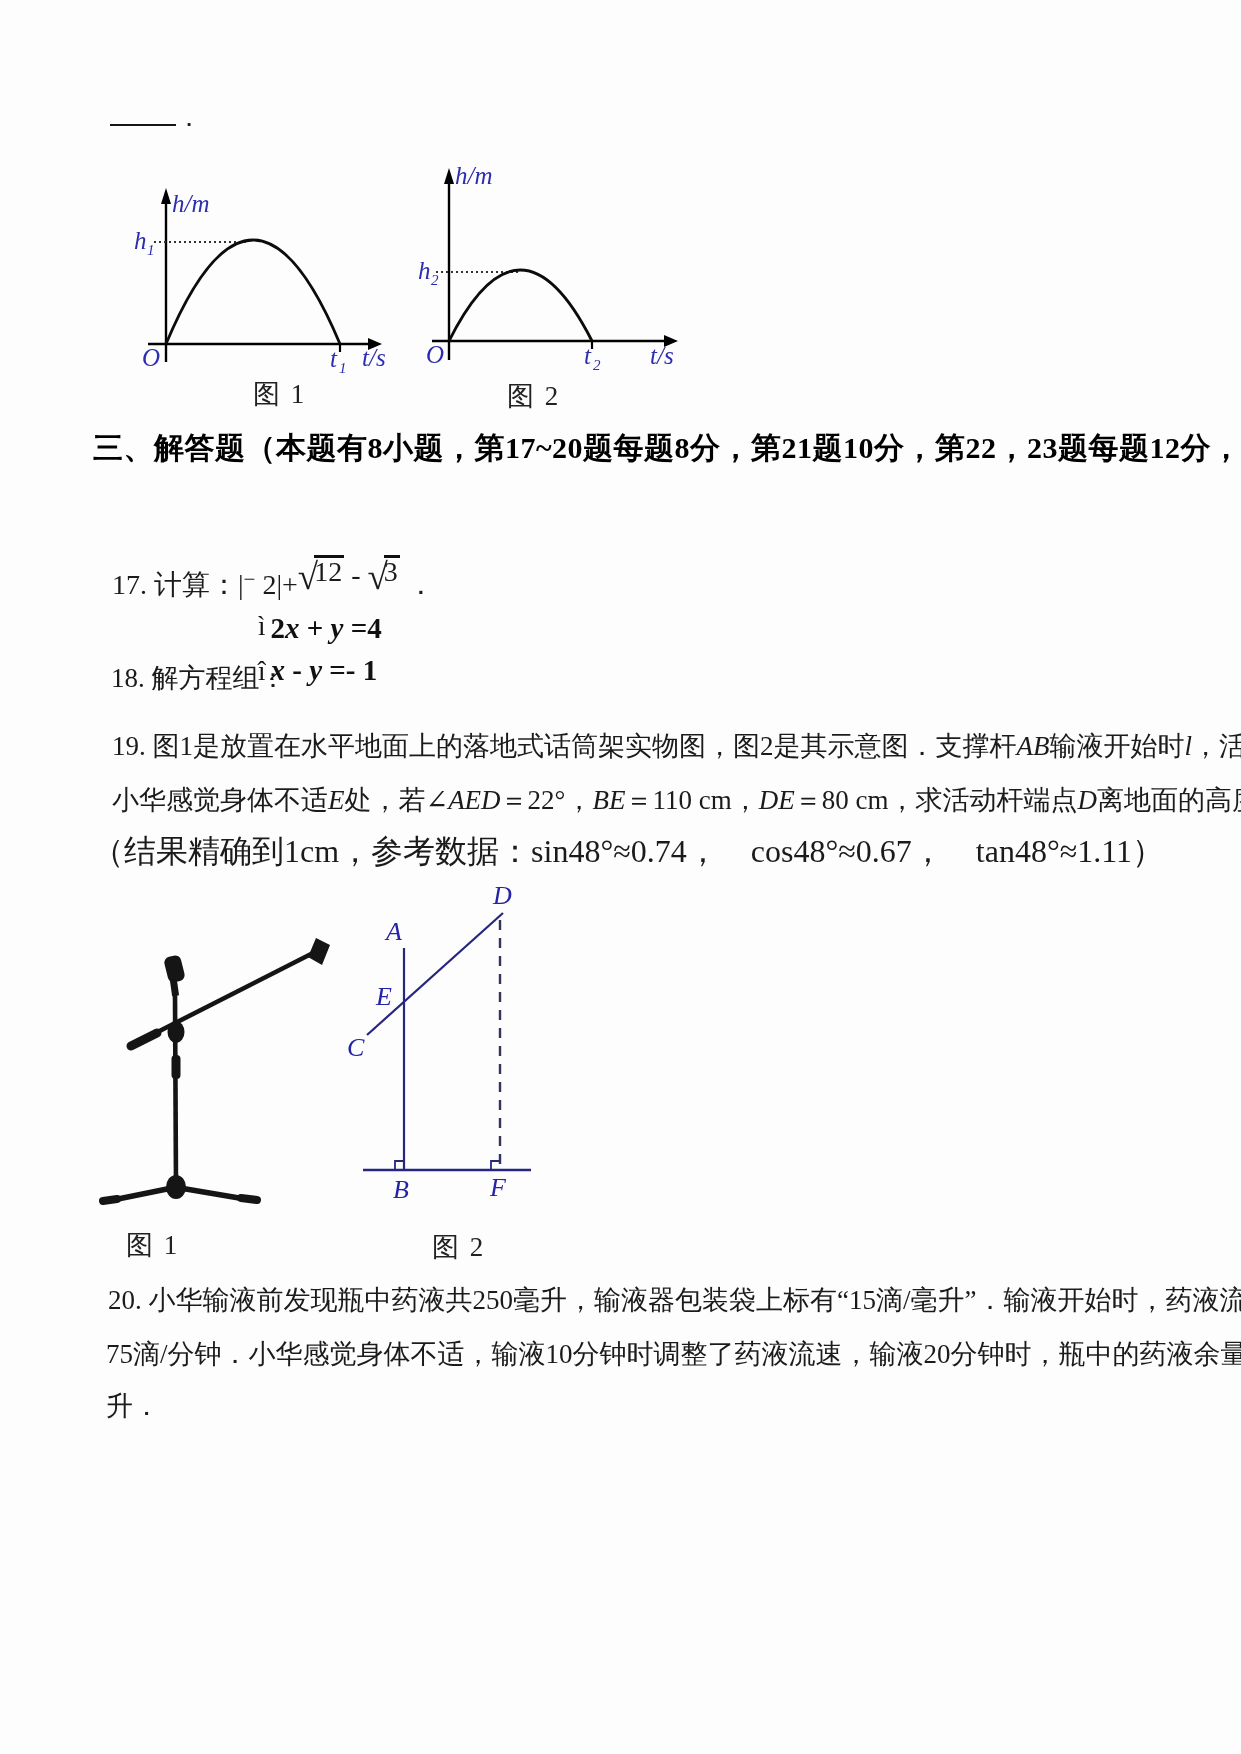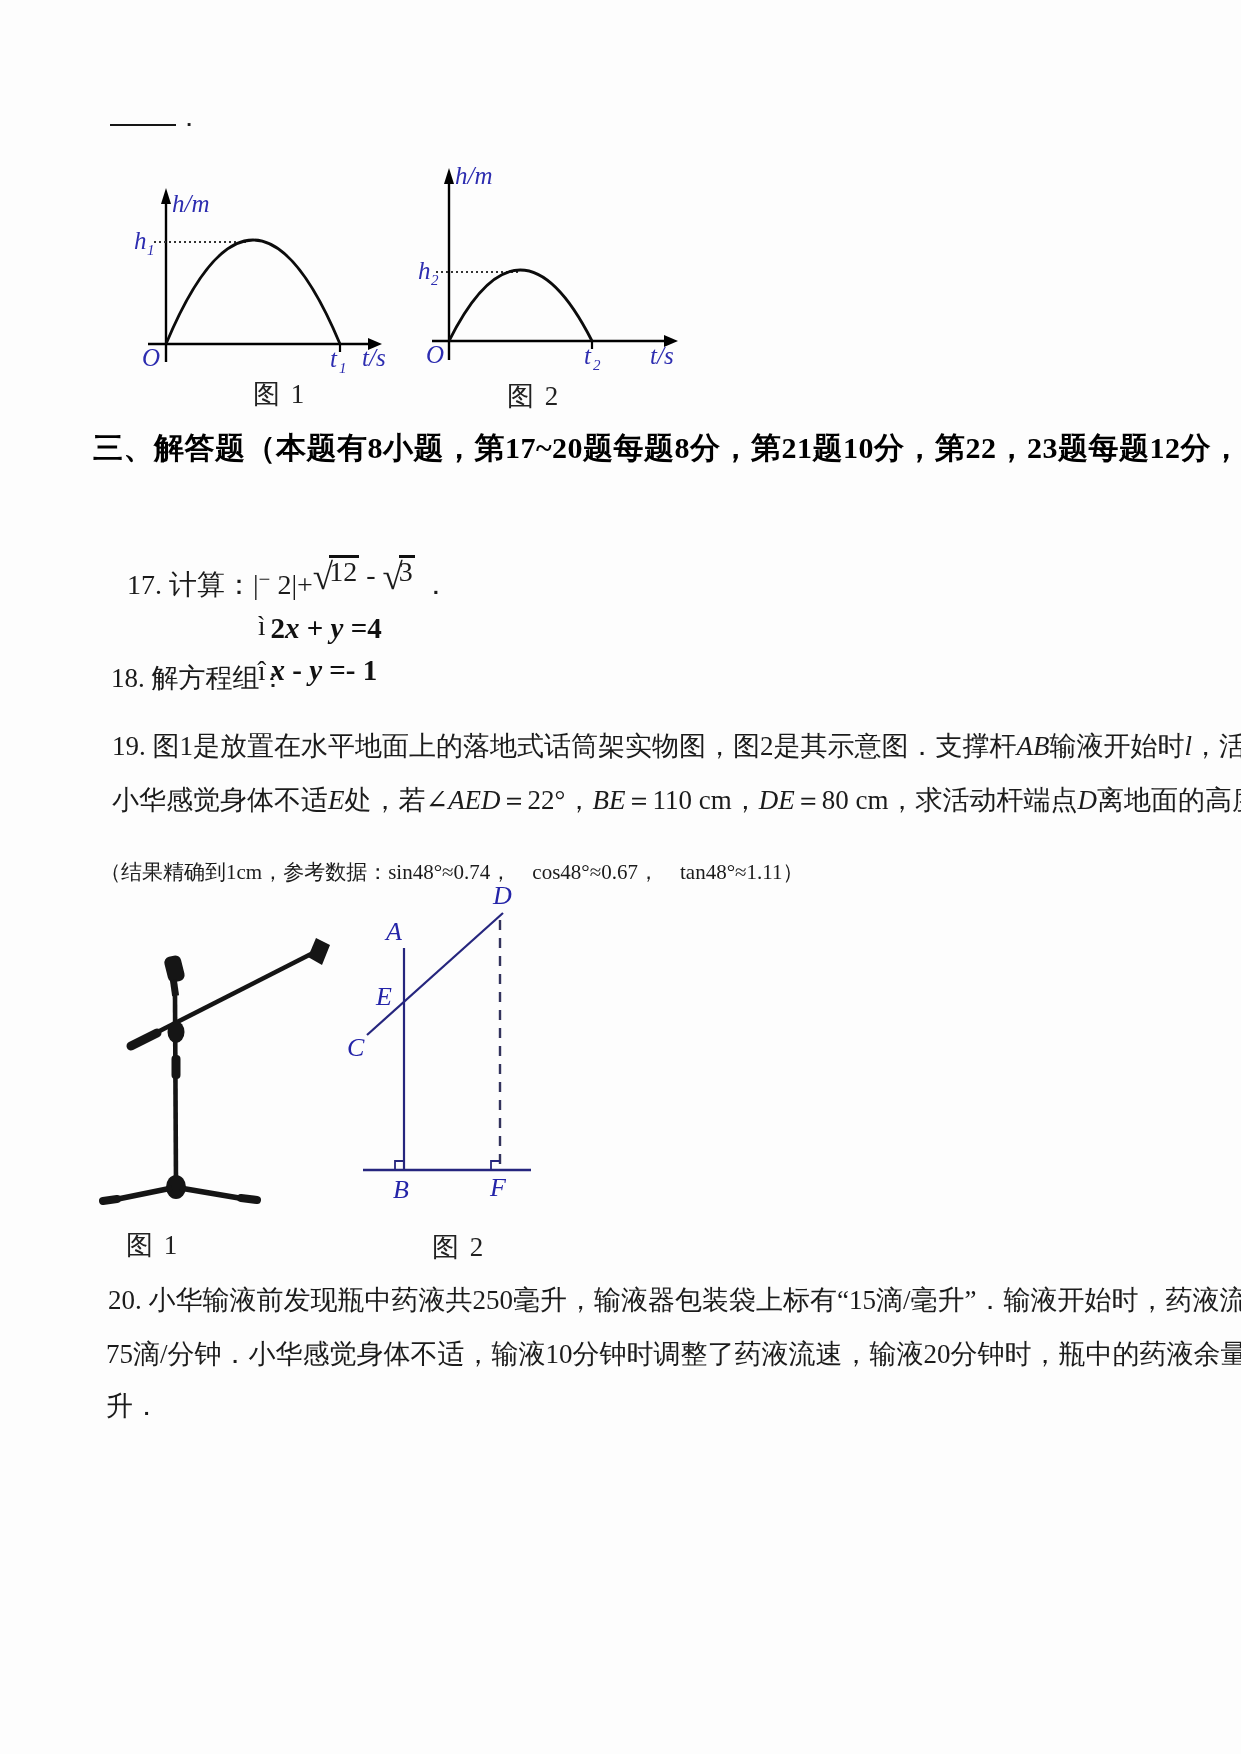--- a/index.html
+++ b/index.html
@@ -21,29 +21,29 @@
   .cap-g1{left:253px;top:376px;}
   .cap-g2{left:507px;top:378px;}
   .cap-f1{left:126px;top:1227px;}
   .cap-f2{left:432px;top:1229px;}
   
   .head{font-weight:bold;color:#000;font-size:30px;letter-spacing:0.5px;white-space:nowrap;}
   .head.l1{left:93px;top:428px;}
   .head.l2{left:95px;top:498px;}
   
   .q-line{font-size:27px;white-space:nowrap;color:#1b1b1b;}
-  .q17{left:112px;top:566px;font-size:28px;margin-left:15px;}
+  .q17{left:112px;top:566px;font-size:28px;}
   .q18label{left:111px;top:660px;}
   .sys{left:258px;top:612px;display:flex;align-items:stretch;font-size:29px;color:#111;}
   .brace{display:flex;flex-direction:column;justify-content:space-between;align-items:center;
          font-size:27px;line-height:0.95;color:#141414;padding:2px 5px 2px 0;}
   .eqs{display:flex;flex-direction:column;gap:9px;font-weight:bold;}
   .q19l1{left:112px;top:728px;}
   .q19l2{left:112px;top:782px;}
-  .q19l3{left:100px;top:830px;font-size:21px;margin-top:28px;}
+  .q19l3{left:92px;top:830px;font-size:32px;}
   .q20l1{left:108px;top:1282px;}
   .q20l2{left:106px;top:1336px;}
   .q20l3{left:106px;top:1388px;}
   
   span.it{font-style:italic;}
   span.hi{position:relative;top:-8px;font-size:21px;}
   span.mid{position:relative;top:-10px;}
   span.rt{font-weight:700;font-size:37px;letter-spacing:-4px;position:relative;top:-5px;line-height:0;}
   span.rb{display:inline-block;border-top:3.5px solid #101010;position:relative;top:-13px;padding:0 2px 0 0;line-height:1;}
   svg text{font-family:"Liberation Serif","DejaVu Serif",serif;}

